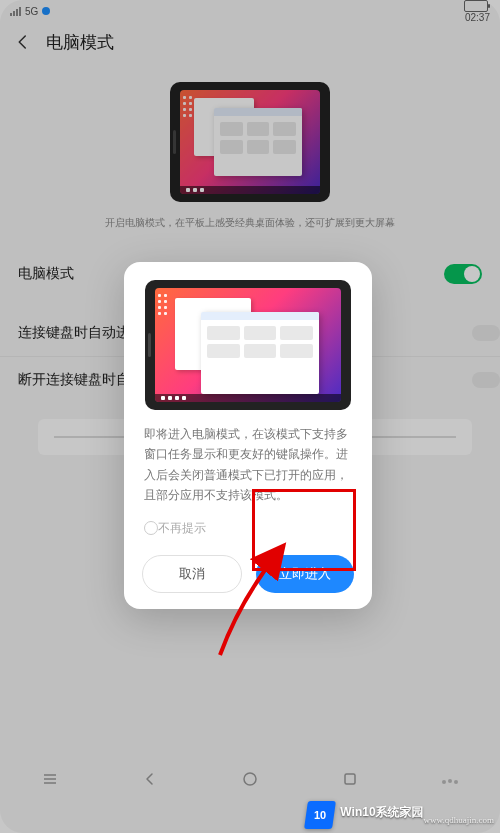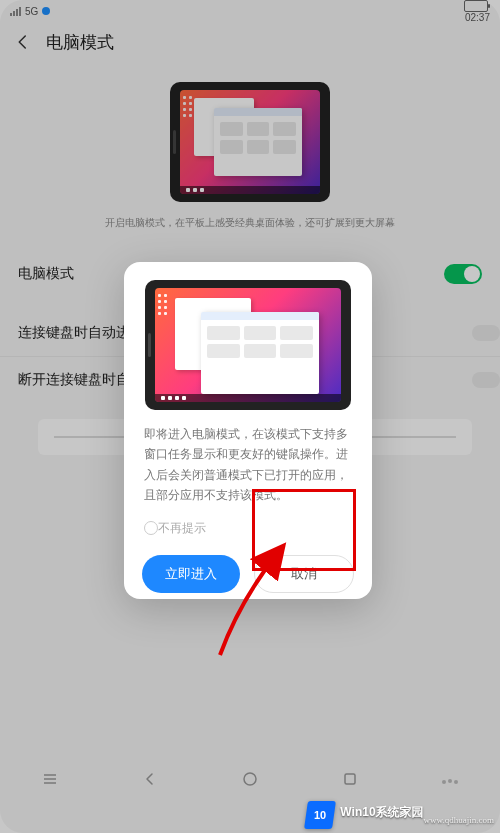--- a/index.html
+++ b/index.html
@@ -50,21 +50,21 @@
   .slider-box { padding: 4px 28px 12px 38px; }
   .slider-track { height: 36px; background:#fff; border-radius:6px; display:flex; align-items:center; padding:0 16px; }
   .slider-line { flex:1; height:2px; background:#ddd; position:relative; }
   .slider-knob { position:absolute; left:30%; width:12px; height:12px; background:#fff; border:1px solid #ccc; border-radius:50%; top:-6px; box-shadow:0 1px 2px rgba(0,0,0,0.15); }
 
   
   .navbar { position:absolute; bottom:34px; left:0; right:0; height:40px; display:flex; align-items:center; justify-content:space-around; color:#999; }
   .nav-ico { width:20px; height:20px; display:flex; align-items:center; justify-content:center; }
 
   
-  .modal { position:absolute; z-index:10; left:124px; top:262px; width:248px; background:#fff; border-radius:16px; padding:18px 18px 6px; box-shadow: 0 10px 40px rgba(0,0,0,0.2); }
+  .modal { position:absolute; z-index:10; left:124px; top:262px; width:248px; background:#fff; border-radius:16px; padding:18px 18px 16px; box-shadow: 0 10px 40px rgba(0,0,0,0.2); }
   .modal .tablet-frame { width: 206px; height: 130px; margin:0 auto 14px; }
   .modal-desc { font-size: 12px; color: #777; line-height: 1.7; padding: 0 2px; }
   .dontshow { display:flex; align-items:center; gap:0; font-size:12px; color:#aaa; margin-top:14px; padding-left:2px; }
   .cb { width:14px; height:14px; border:1px solid #ccc; border-radius:50%; }
   .btn-row { display:flex; gap:14px; margin-top:18px; }
   .btn { flex:1; height:38px; border-radius:20px; font-size:13px; display:flex; align-items:center; justify-content:center; cursor:pointer; }
   .btn-cancel { background:#fff; color:#555; border:1px solid #e0e0e0; }
   .btn-primary { background:#1e88ff; color:#fff; }
 
   
@@ -240,25 +240,25 @@
             <i></i>
           </div>
       </div>
     </div>
     <div class="modal-desc">即将进入电脑模式，在该模式下支持多窗口任务显示和更友好的键鼠操作。进入后会关闭普通模式下已打开的应用，且部分应用不支持该模式。</div>
     <div class="dontshow">
       <span class="cb"></span>
       <span>不再提示</span>
     </div>
     <div class="btn-row">
+      <div class="btn btn-cancel">
+        <span>取消</span>
+      </div>
       <div class="btn btn-primary">
         <span>立即进入</span>
-      </div>
-      <div class="btn btn-cancel">
-        <span>取消</span>
       </div>
     </div>
   </div>
 
   <div class="highlight hl-confirm"></div>
 
   <svg class="arrow-svg" viewBox="0 0 85 120">
     <defs>
       <marker id="ah" markerWidth="9" markerHeight="9" refX="6.5" refY="4.5" orient="auto">
         <path d="M0,0 L9,4.5 L0,9 Z" fill="#e10000"></path>

